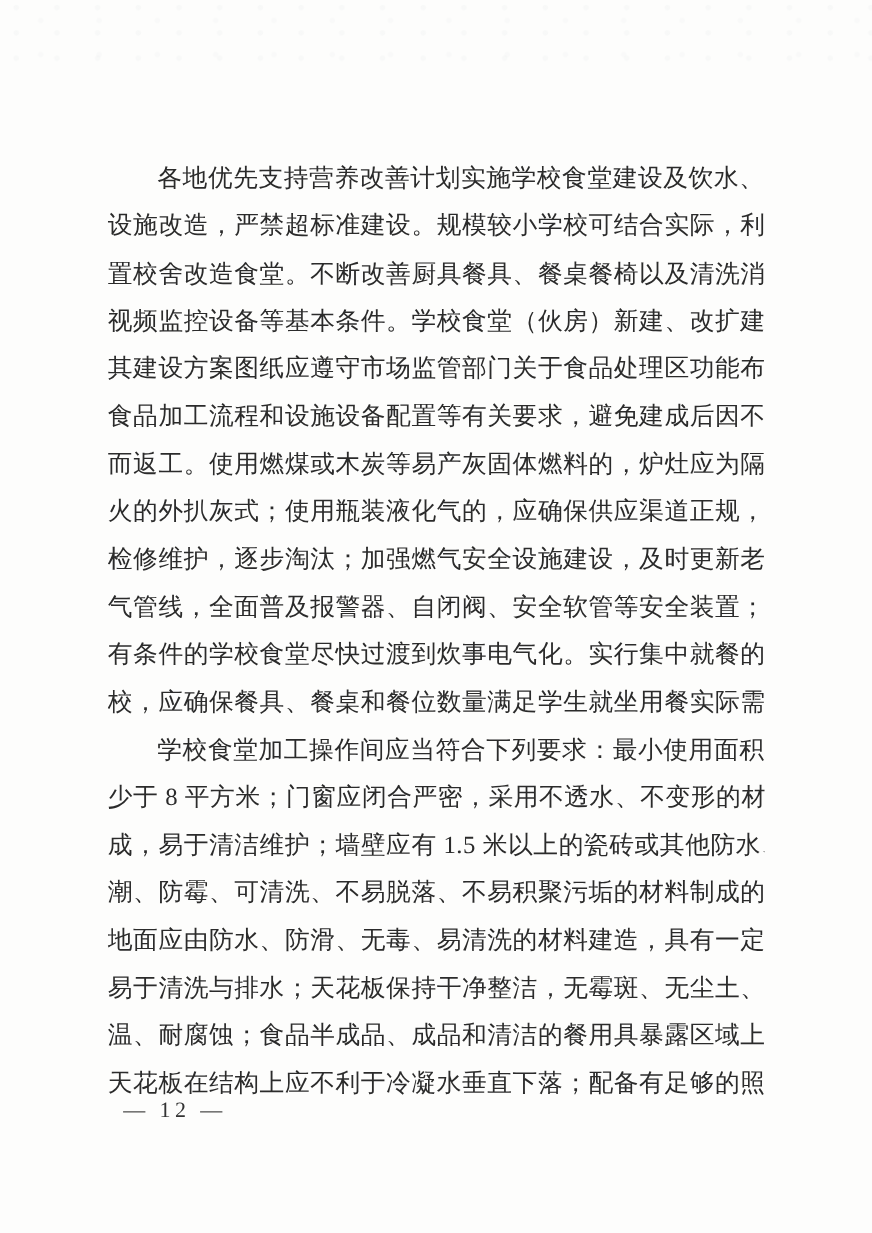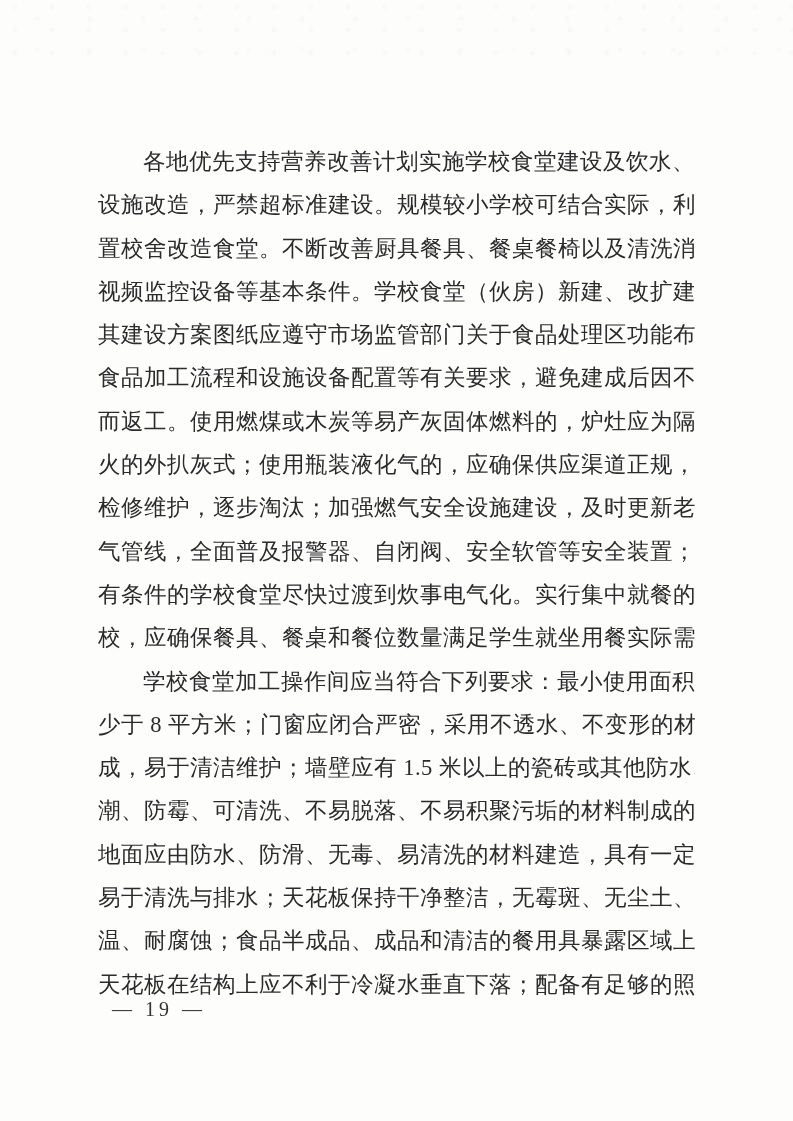--- a/index.html
+++ b/index.html
@@ -79,14 +79,14 @@
     <div class="text-line indent">学校食堂加工操作间应当符合下列要求：最小使用面积不得</div>
     <div class="text-line">少于 8 平方米；门窗应闭合严密，采用不透水、不变形的材料制</div>
     <div class="text-line">成，易于清洁维护；墙壁应有 1.5 米以上的瓷砖或其他防水、防</div>
     <div class="text-line">潮、防霉、可清洗、不易脱落、不易积聚污垢的材料制成的墙裙；</div>
     <div class="text-line">地面应由防水、防滑、无毒、易清洗的材料建造，具有一定坡度，</div>
     <div class="text-line">易于清洗与排水；天花板保持干净整洁，无霉斑、无尘土、耐高</div>
     <div class="text-line">温、耐腐蚀；食品半成品、成品和清洁的餐用具暴露区域上方的</div>
     <div class="text-line">天花板在结构上应不利于冷凝水垂直下落；配备有足够的照明、</div>
   </div>
 
-  <div class="page-number">— 19 —</div>
+  <div class="page-number">— 12 —</div>
 </div>
 
 </body></html>

